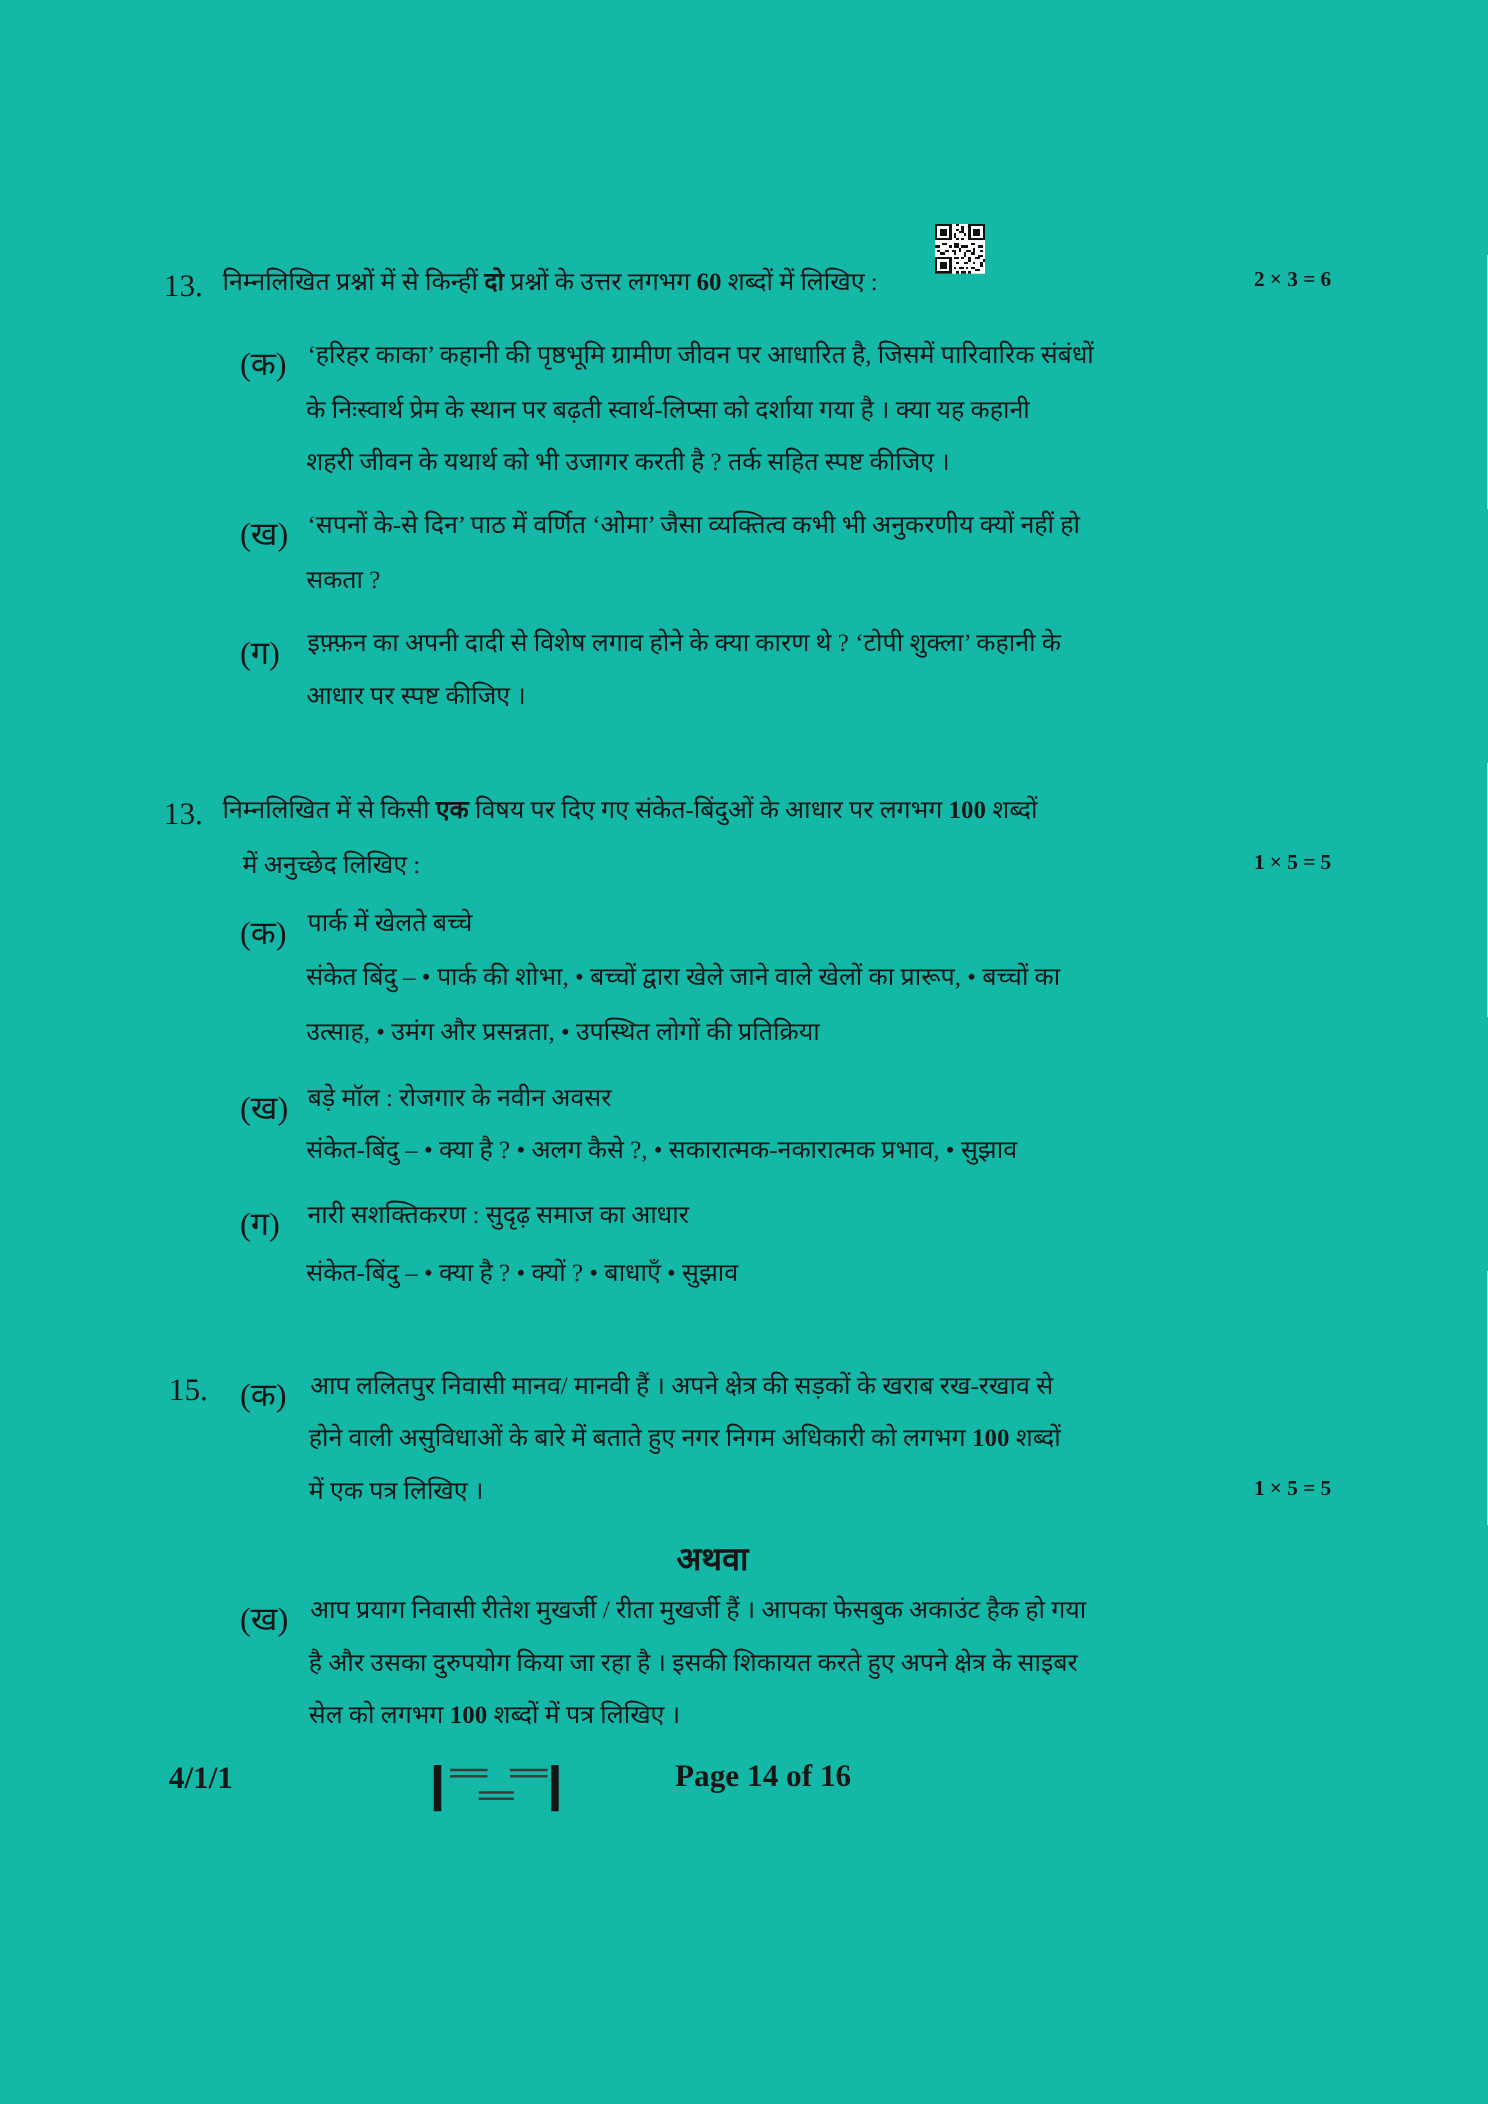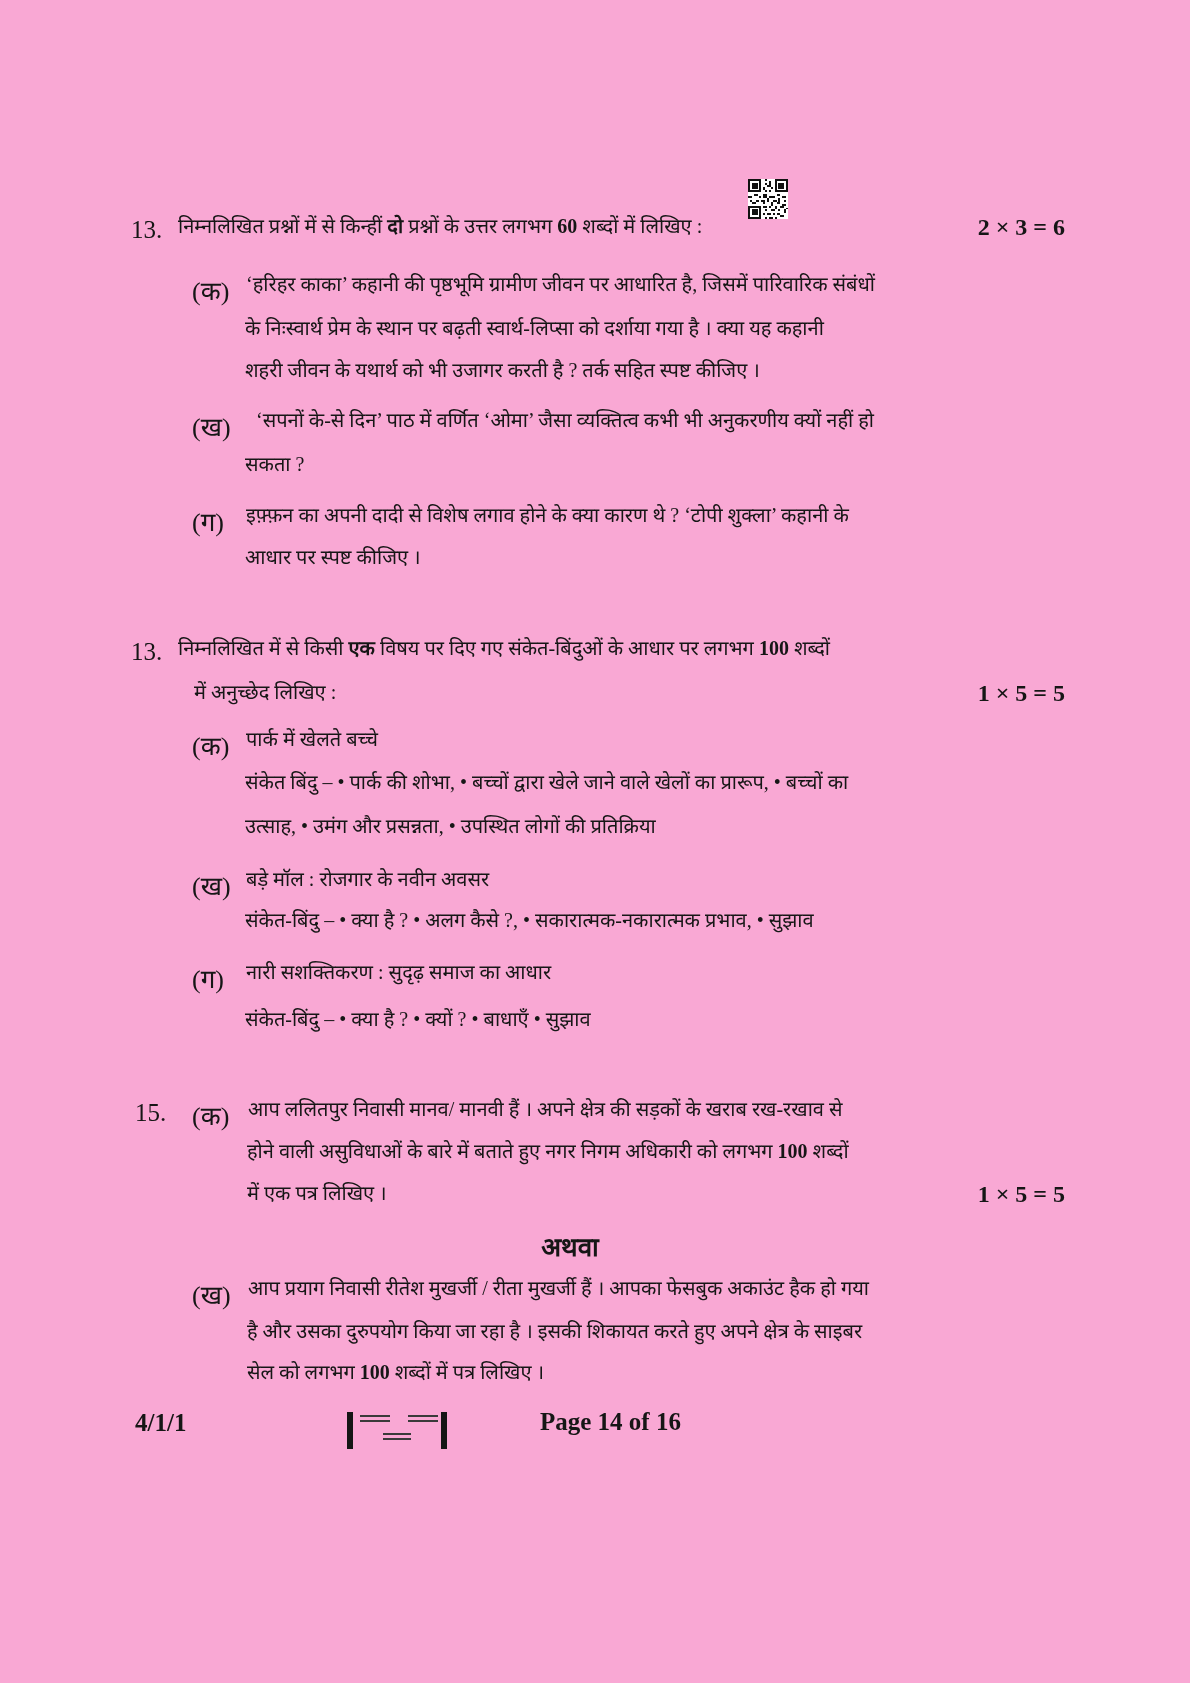--- a/index.html
+++ b/index.html
@@ -1,20 +1,20 @@
 <!DOCTYPE html>
 <html><head>
 <meta charset="utf-8">
 <style>
   html,body{margin:0;padding:0;background:#ffffff;}
   .page{
     position:relative;
     width:1190px;
     height:1683px;
-    background:#f9a8d4;
+    background:#14b8a6;
     color:#161616;
     font-family:"Liberation Serif","DejaVu Serif",serif;
     overflow:hidden;
   }
   .line{
     position:absolute;
     white-space:nowrap;
     font-size:20px;
     line-height:1.2;
   }
@@ -24,21 +24,21 @@
     white-space:nowrap;
   }
   .sublabel{
     position:absolute;
     font-size:26px;
     white-space:nowrap;
   }
   .marks{
     position:absolute;
     right:125px;
-    font-size:24px;
+    font-size:17px;
     font-weight:700;
     white-space:nowrap;
   }
   .b{font-weight:700;}
   .center-line{
     position:absolute;
     left:0;
     width:1140px;
     text-align:center;
     font-weight:700;
@@ -124,21 +124,21 @@
   <span class="qnum" style="left:131px;top:216px;">13.</span>
   <div class="line" style="left:178px;top:214px;"><span>निम्नलिखित प्रश्नों में से किन्हीं </span><span class="b">दो</span><span> प्रश्नों के उत्तर लगभग </span><span class="b">60</span><span> शब्दों में लिखिए :</span></div>
   <span class="marks" style="top:214px;">2 × 3 = 6</span>
 
   <span class="sublabel" style="left:192px;top:272px;">(क)</span>
   <div class="line" style="left:246px;top:272px;"><span>‘हरिहर काका’ कहानी की पृष्ठभूमि ग्रामीण जीवन पर आधारित है, जिसमें पारिवारिक संबंधों</span></div>
   <div class="line" style="left:245px;top:316px;"><span>के निःस्वार्थ प्रेम के स्थान पर बढ़ती स्वार्थ-लिप्सा को दर्शाया गया है । क्या यह कहानी</span></div>
   <div class="line" style="left:245px;top:358px;"><span>शहरी जीवन के यथार्थ को भी उजागर करती है ? तर्क सहित स्पष्ट कीजिए ।</span></div>
 
   <span class="sublabel" style="left:192px;top:408px;">(ख)</span>
-  <div class="line" style="left:256px;top:408px;"><span>‘सपनों के-से दिन’ पाठ में वर्णित ‘ओमा’ जैसा व्यक्तित्व कभी भी अनुकरणीय क्यों नहीं हो</span></div>
+  <div class="line" style="left:246px;top:408px;"><span>‘सपनों के-से दिन’ पाठ में वर्णित ‘ओमा’ जैसा व्यक्तित्व कभी भी अनुकरणीय क्यों नहीं हो</span></div>
   <div class="line" style="left:245px;top:452px;"><span>सकता ?</span></div>
 
   <span class="sublabel" style="left:192px;top:503px;">(ग)</span>
   <div class="line" style="left:246px;top:503px;"><span>इफ़्फ़न का अपनी दादी से विशेष लगाव होने के क्या कारण थे ? ‘टोपी शुक्ला’ कहानी के</span></div>
   <div class="line" style="left:245px;top:545px;"><span>आधार पर स्पष्ट कीजिए ।</span></div>
 
   <span class="qnum" style="left:131px;top:638px;">13.</span>
   <div class="line" style="left:178px;top:636px;"><span>निम्नलिखित में से किसी </span><span class="b">एक</span><span> विषय पर दिए गए संकेत-बिंदुओं के आधार पर लगभग </span><span class="b">100</span><span> शब्दों</span></div>
   <div class="line" style="left:178px;top:680px;margin-left:16px;"><span>में अनुच्छेद लिखिए :</span></div>
   <span class="marks" style="top:680px;">1 × 5 = 5</span>

